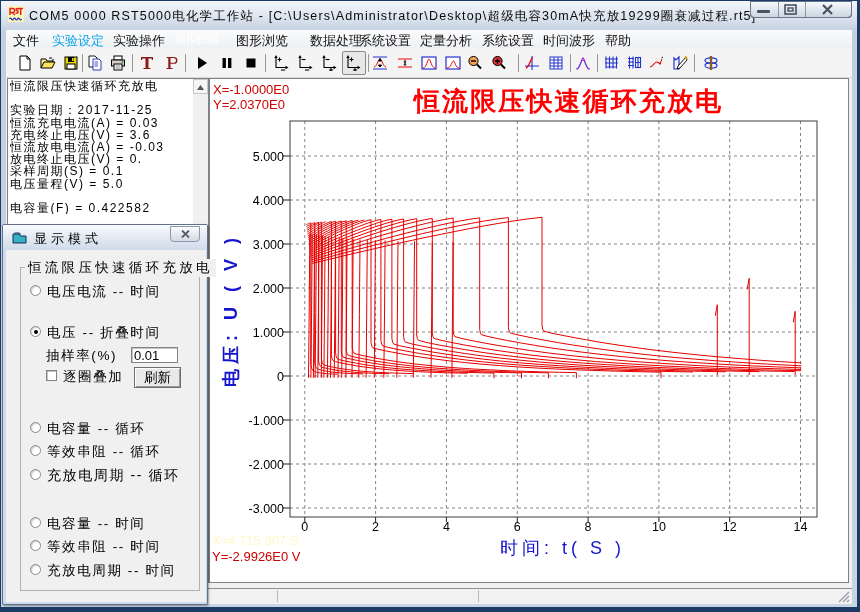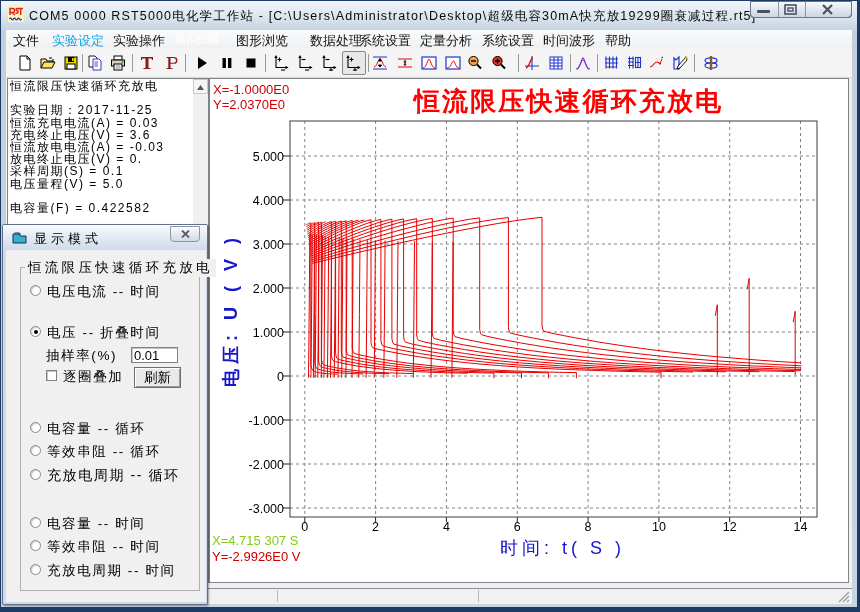--- a/index.html
+++ b/index.html
@@ -300,21 +300,21 @@
 <text x="375.6" y="531" text-anchor="middle" font-size="12.5" fill="#000">2</text>
 <text x="446.4" y="531" text-anchor="middle" font-size="12.5" fill="#000">4</text>
 <text x="517.3" y="531" text-anchor="middle" font-size="12.5" fill="#000">6</text>
 <text x="588.1" y="531" text-anchor="middle" font-size="12.5" fill="#000">8</text>
 <text x="658.9" y="531" text-anchor="middle" font-size="12.5" fill="#000">10</text>
 <text x="729.7" y="531" text-anchor="middle" font-size="12.5" fill="#000">12</text>
 <text x="800.5" y="531" text-anchor="middle" font-size="12.5" fill="#000">14</text>
 </svg>
 <div style="position:absolute;left:219px;top:387px;transform:rotate(-90deg);transform-origin:0 0;font-size:18px;font-weight:bold;color:#1515cc;white-space:nowrap;letter-spacing:5px">电压: U ( V )</div>
 <div style="position:absolute;left:500px;top:536px;font-size:18px;font-weight:normal;color:#1515cc;white-space:nowrap;letter-spacing:4px">时间: t( S )</div>
-<div style="position:absolute;left:212px;top:533px;font-size:13px;color:#84cc16">X=4.715 307 S</div>
+<div style="position:absolute;left:212px;top:533px;font-size:13px;color:#fef9c3">X=4.715 307 S</div>
 <div style="position:absolute;left:212px;top:549px;font-size:13px;color:#d00000">Y=-2.9926E0 V</div>
 
 <div style="position:absolute;left:6px;top:588px;width:846px;height:16px;background:#f1f1f1;border-top:1px solid #8a9099"></div>
 <div style="position:absolute;left:277px;top:590px;width:1px;height:12px;background:#b6babf"></div>
 <div style="position:absolute;left:478px;top:590px;width:1px;height:12px;background:#b6babf"></div>
 <svg style="position:absolute;left:838px;top:591px" width="12" height="12" viewBox="0 0 12 12">
     <path d="M11 1L1 11M11 5L5 11M11 9L9 11" stroke="#9aa0a8" stroke-width="1.4"></path>
   </svg>
 
 <div style="position:absolute;left:2px;top:224px;width:206px;height:381px;background:#cfdaea;border:1px solid #62708a;border-radius:2px;box-shadow:1px 1px 2px rgba(0,0,0,0.35)">

